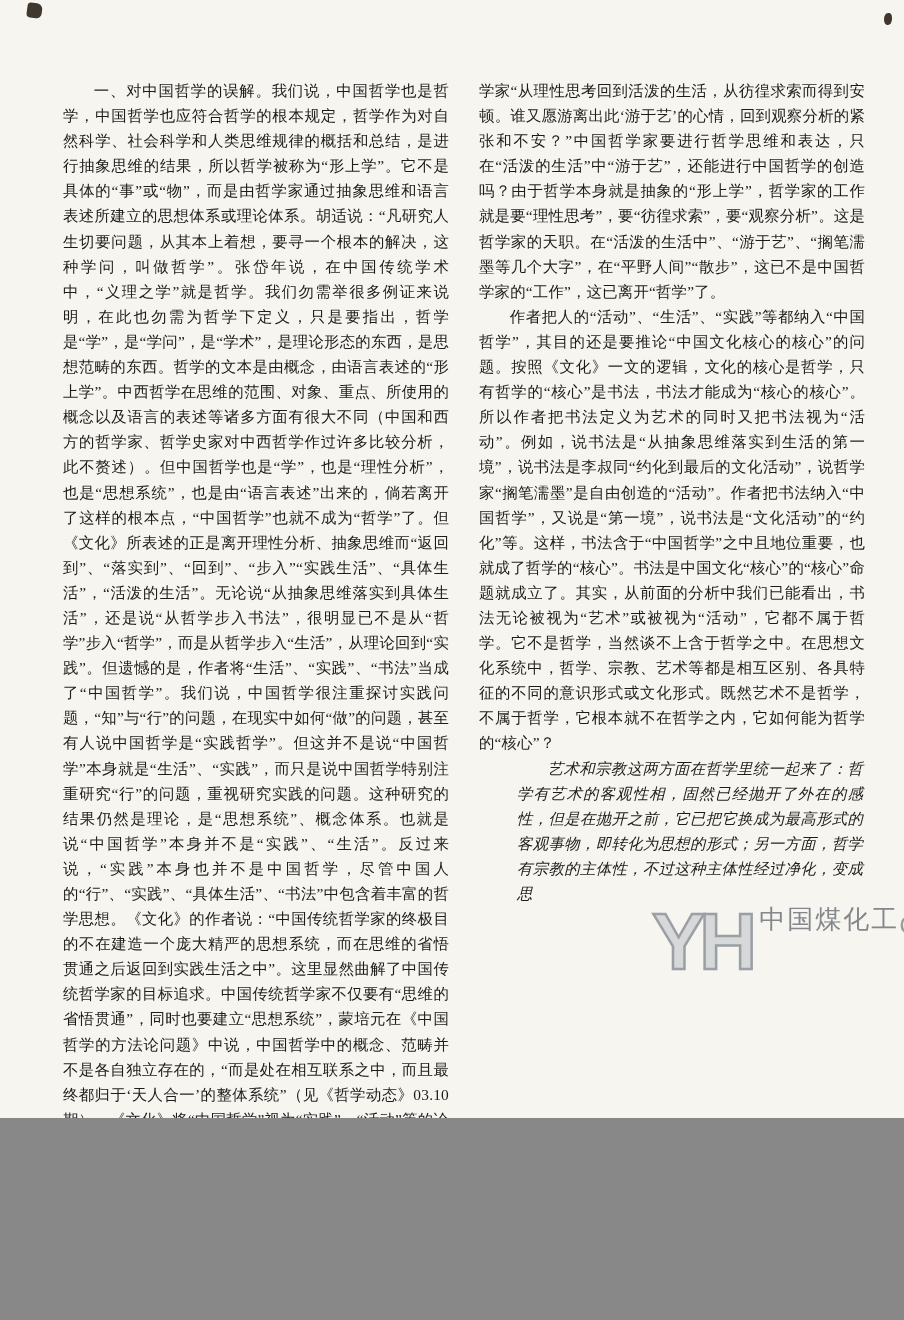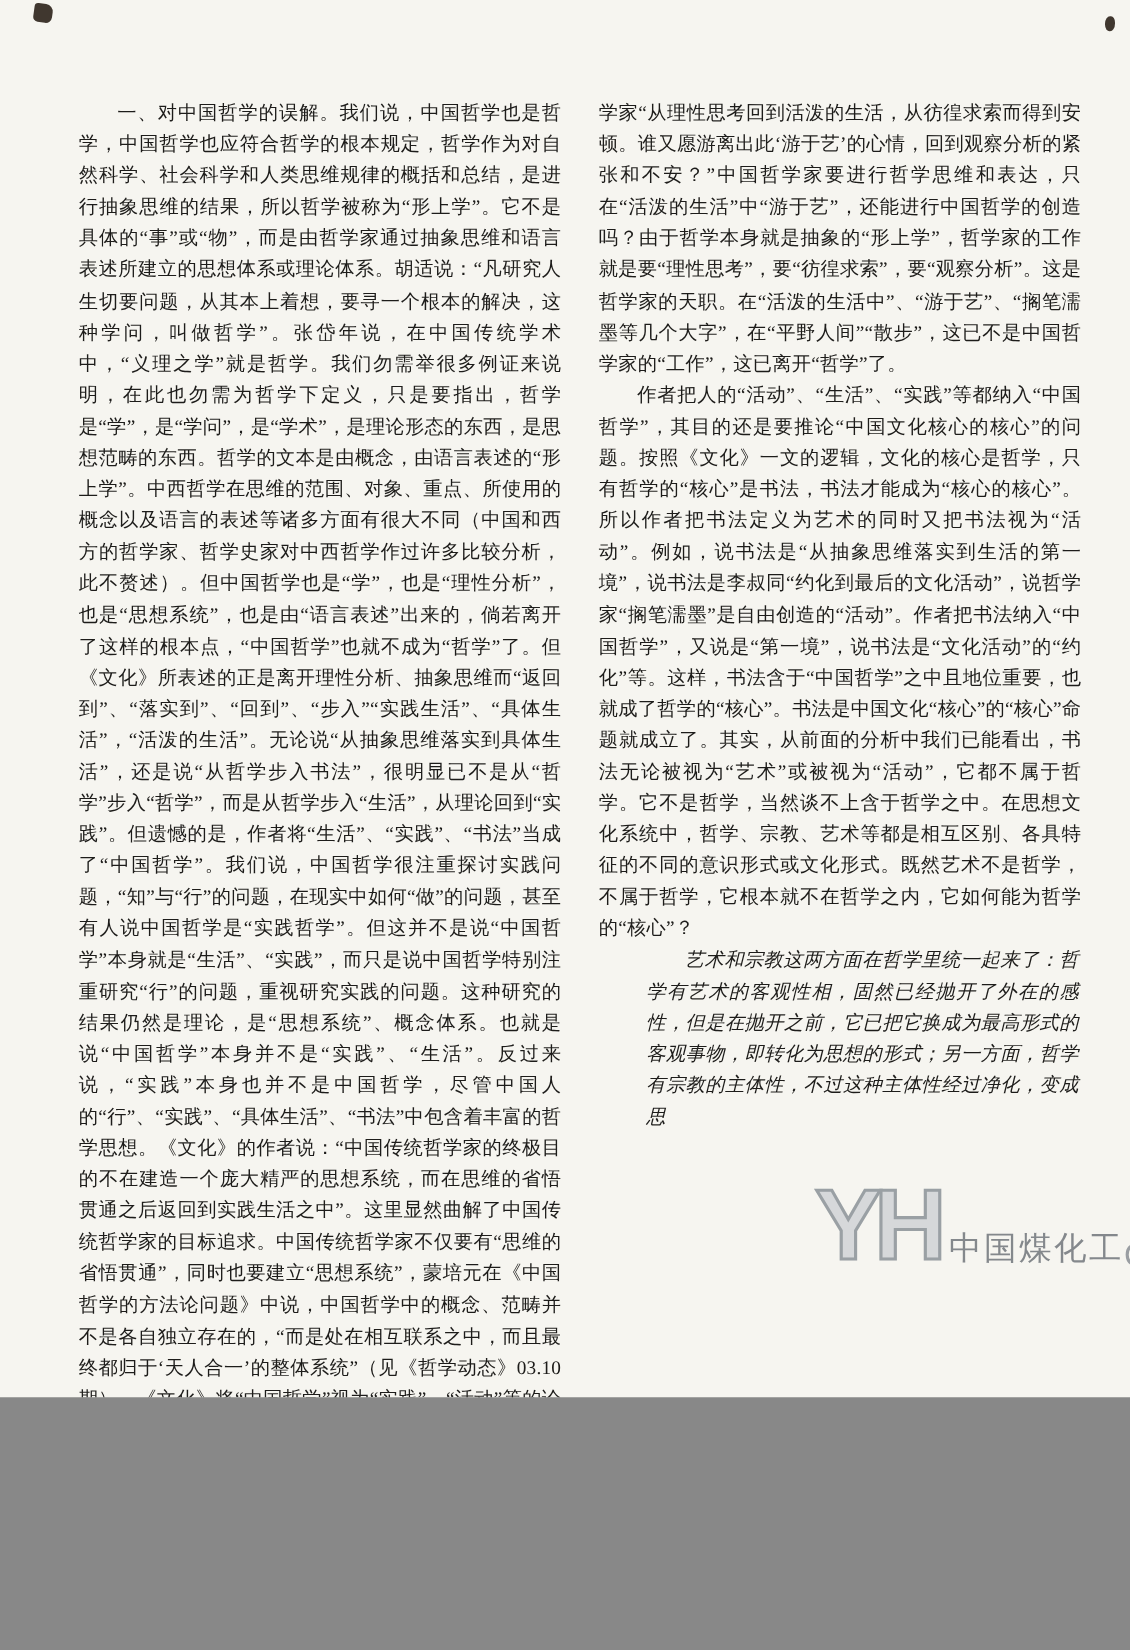--- a/index.html
+++ b/index.html
@@ -37,21 +37,21 @@
     text-indent:2em;
     font-style:italic;
   }
 
   
   .watermark {
     position:absolute; right:26px; bottom:98px;
     width:228px; height:118px;
     background:#f6f5f0;
     z-index:5;
-    display:flex; align-items:flex-end;
+    display:flex; align-items:flex-start;
   }
   .wm-logo {
     font-family:"Liberation Sans","DejaVu Sans",sans-serif;
     font-weight:bold;
     font-size:80px;
     line-height:1;
     letter-spacing:-6px;
     color:#d6d8da;
     -webkit-text-stroke:2.5px #9aa0a4;
     padding:0 2px 0 2px;

